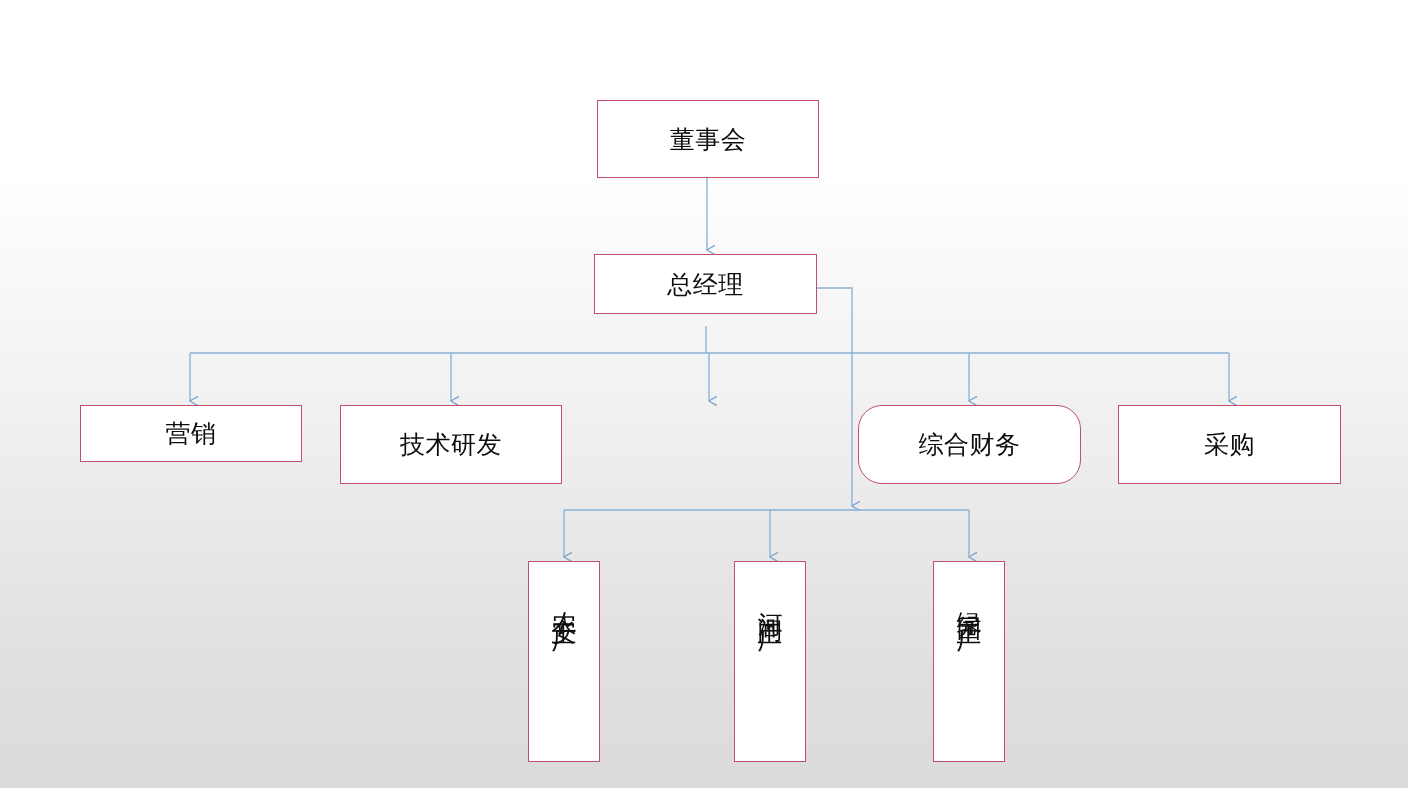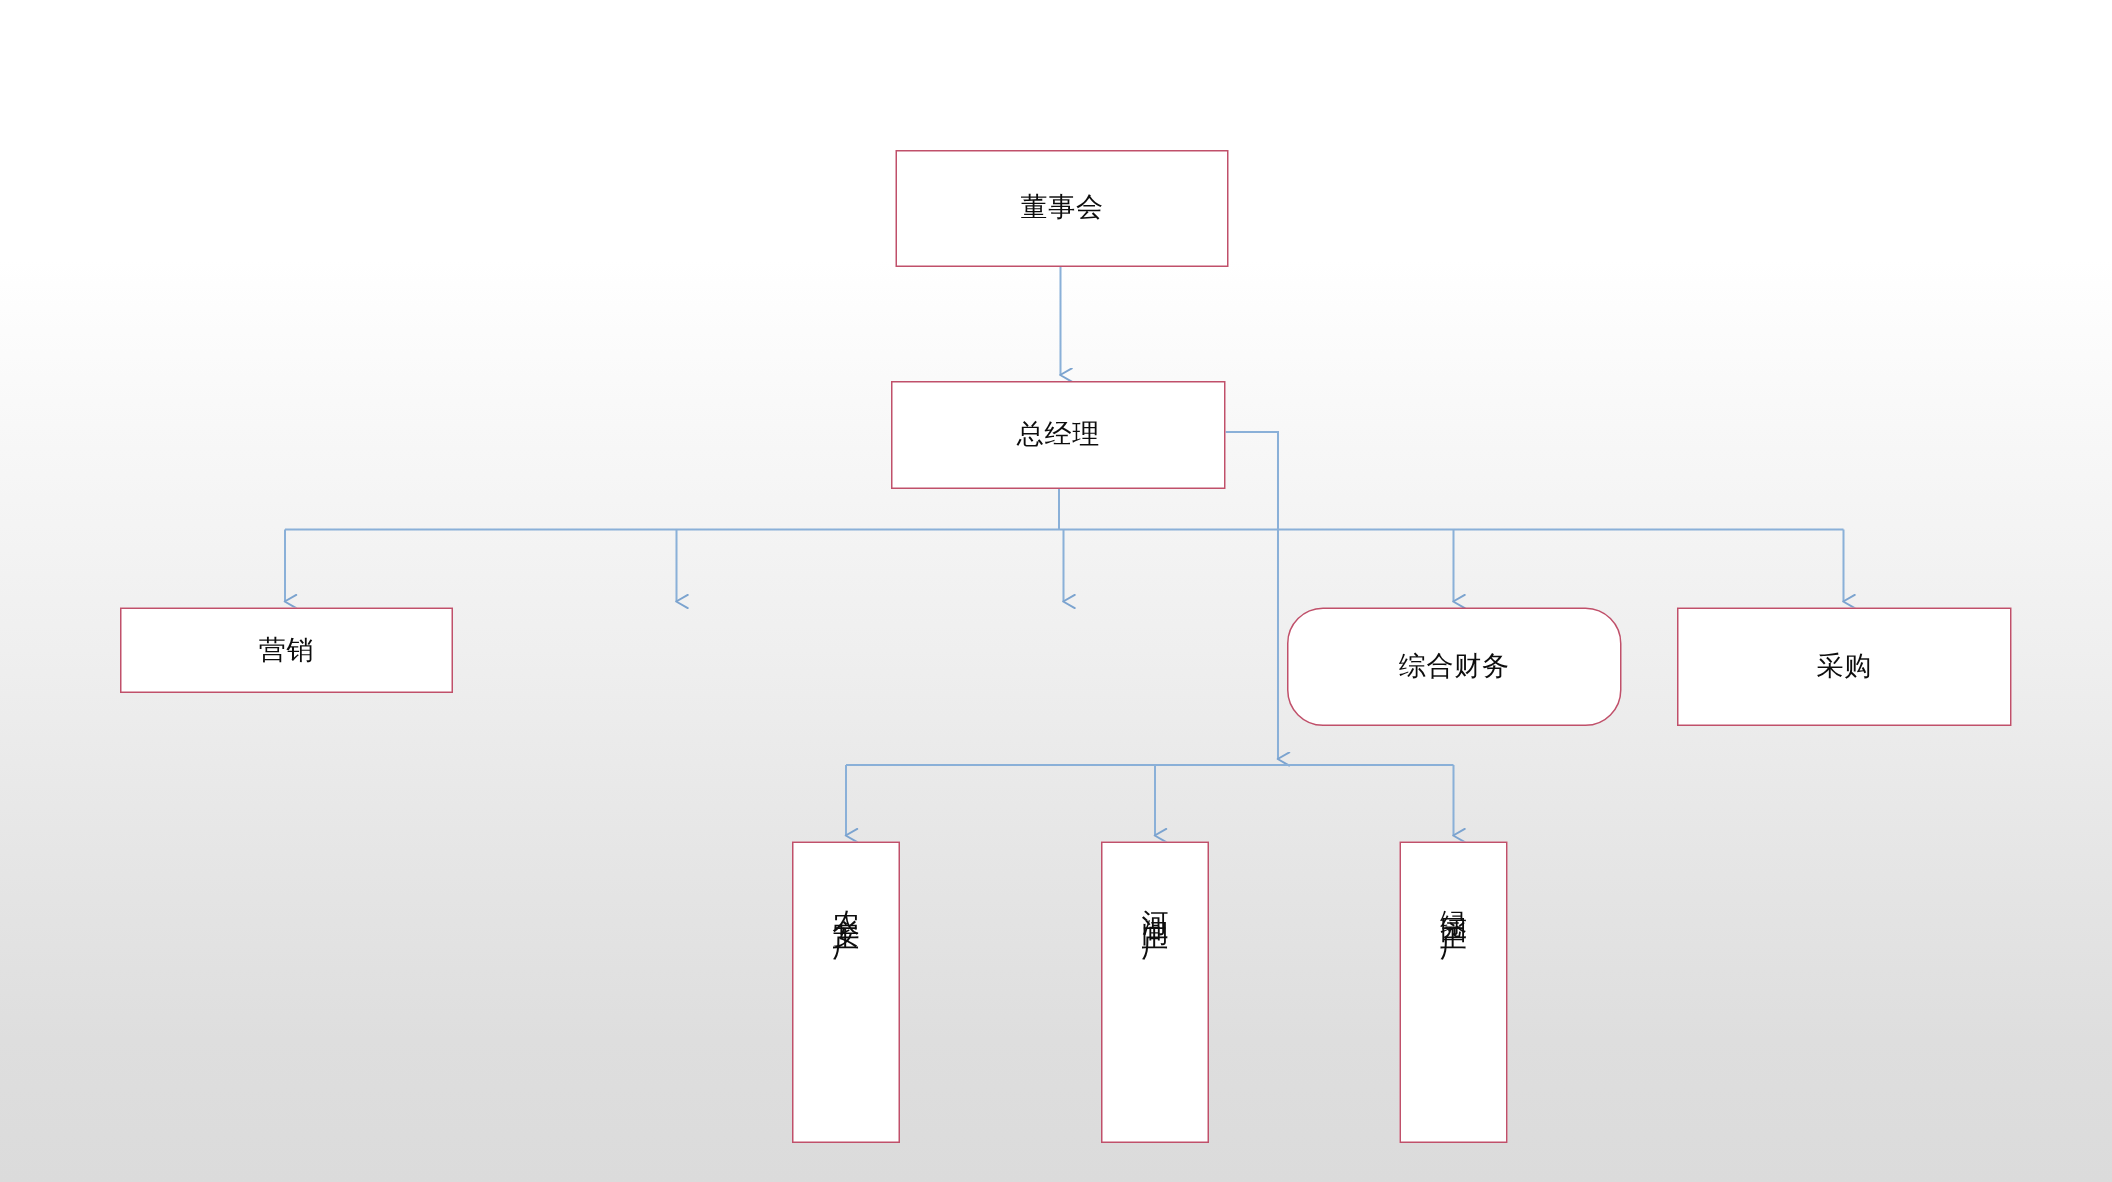--- a/index.html
+++ b/index.html
@@ -35,21 +35,21 @@
   .node-box {
     position: absolute;
     box-sizing: border-box;
     background: #ffffff;
     border: 1px solid #c0506a;
     display: flex;
     align-items: center;
     justify-content: center;
   }
   .node-label {
-    font-size: 18px;
+    font-size: 25px;
     color: #0d0d0d;
     line-height: 1.22;
     letter-spacing: 0.5px;
     white-space: nowrap;
     font-weight: 400;
   }
   .node-box.vertical-text {
     align-items: flex-start;
     justify-content: center;
     padding-top: 30px;
@@ -95,28 +95,31 @@
       <line x1="564" y1="510" x2="564" y2="557" marker-end="url(#arrowV)"></line>
       <line x1="770" y1="510" x2="770" y2="557" marker-end="url(#arrowV)"></line>
       <line x1="969" y1="510" x2="969" y2="557" marker-end="url(#arrowV)"></line>
     </g>
   </svg>
 
   <div class="node-box" style="left:597px; top:100px; width:222px; height:78px;">
     <span class="node-label">董事会</span>
   </div>
 
-  <div class="node-box" style="left:594px; top:254px; width:223px; height:72px;">
+  <div class="node-box" style="left:594px; top:254px; width:223px; height:60px;">
     <span class="node-label">总经理</span>
   </div>
 
   <div class="node-box" style="left:80px; top:405px; width:222px; height:57px;">
     <span class="node-label">营销</span>
   </div>
 
+  <div class="node-box" style="left:340px; top:405px; width:222px; height:79px;">
+    <span class="node-label">技术研发</span>
+  </div>
 
 
   <div class="node-box" style="left:858px; top:405px; width:223px; height:79px;border-radius:24px;">
     <span class="node-label">综合财务</span>
   </div>
 
   <div class="node-box" style="left:1118px; top:405px; width:223px; height:79px;">
     <span class="node-label">采购</span>
   </div>
 

